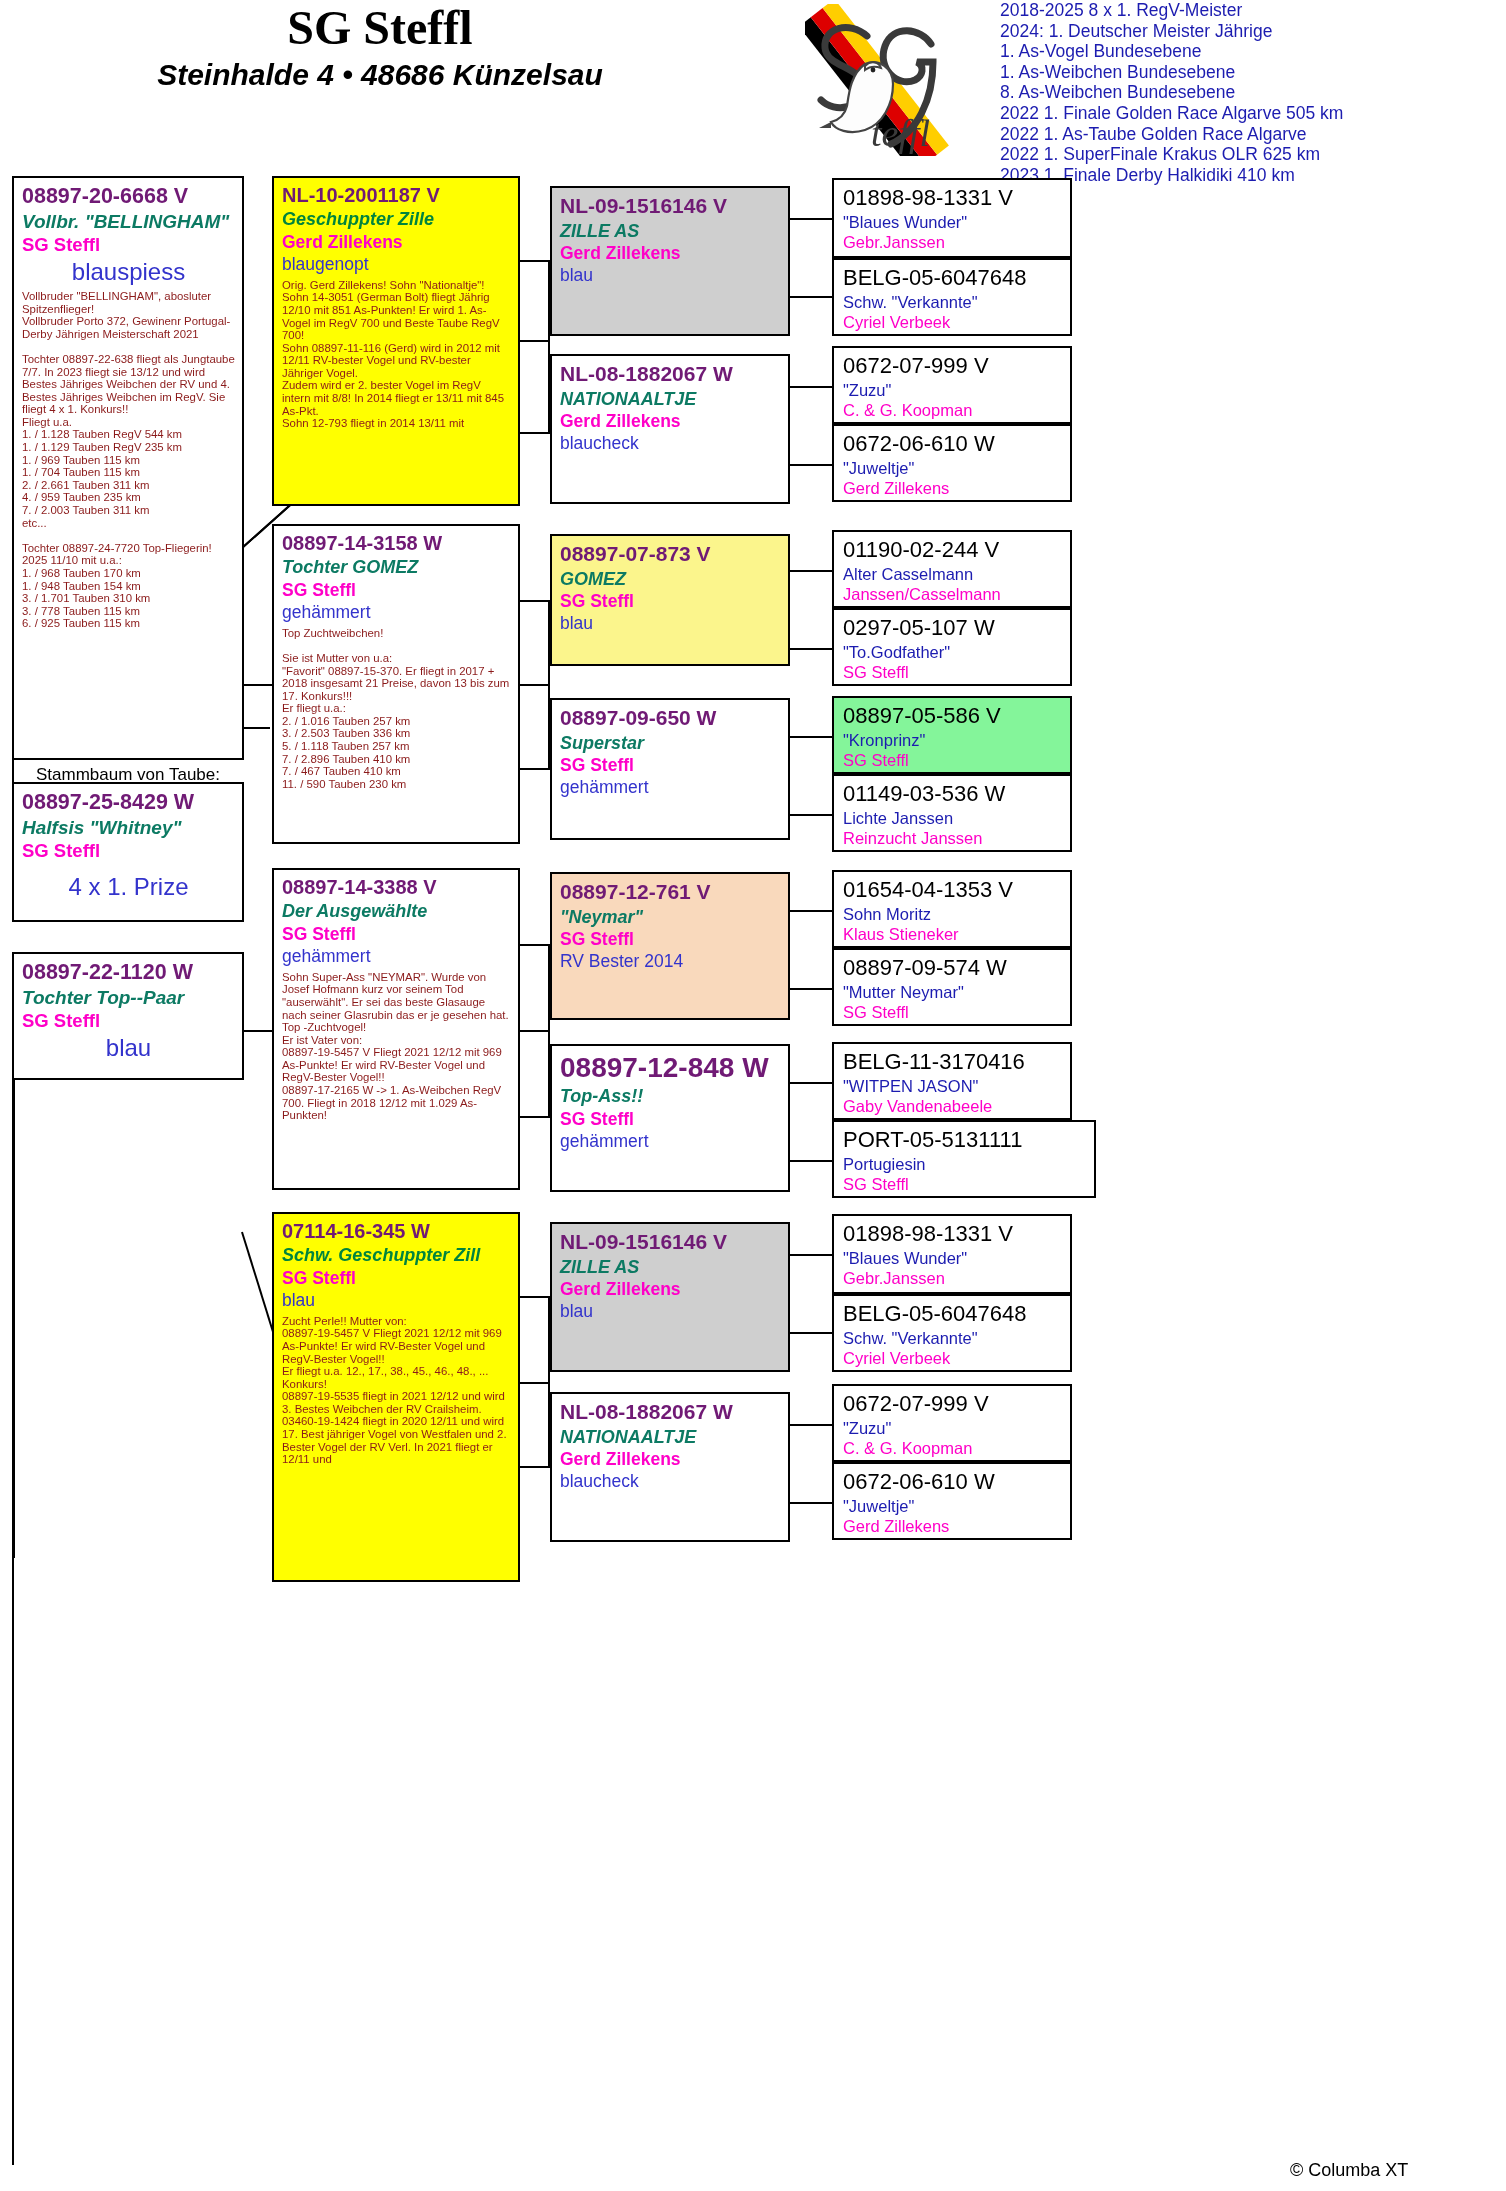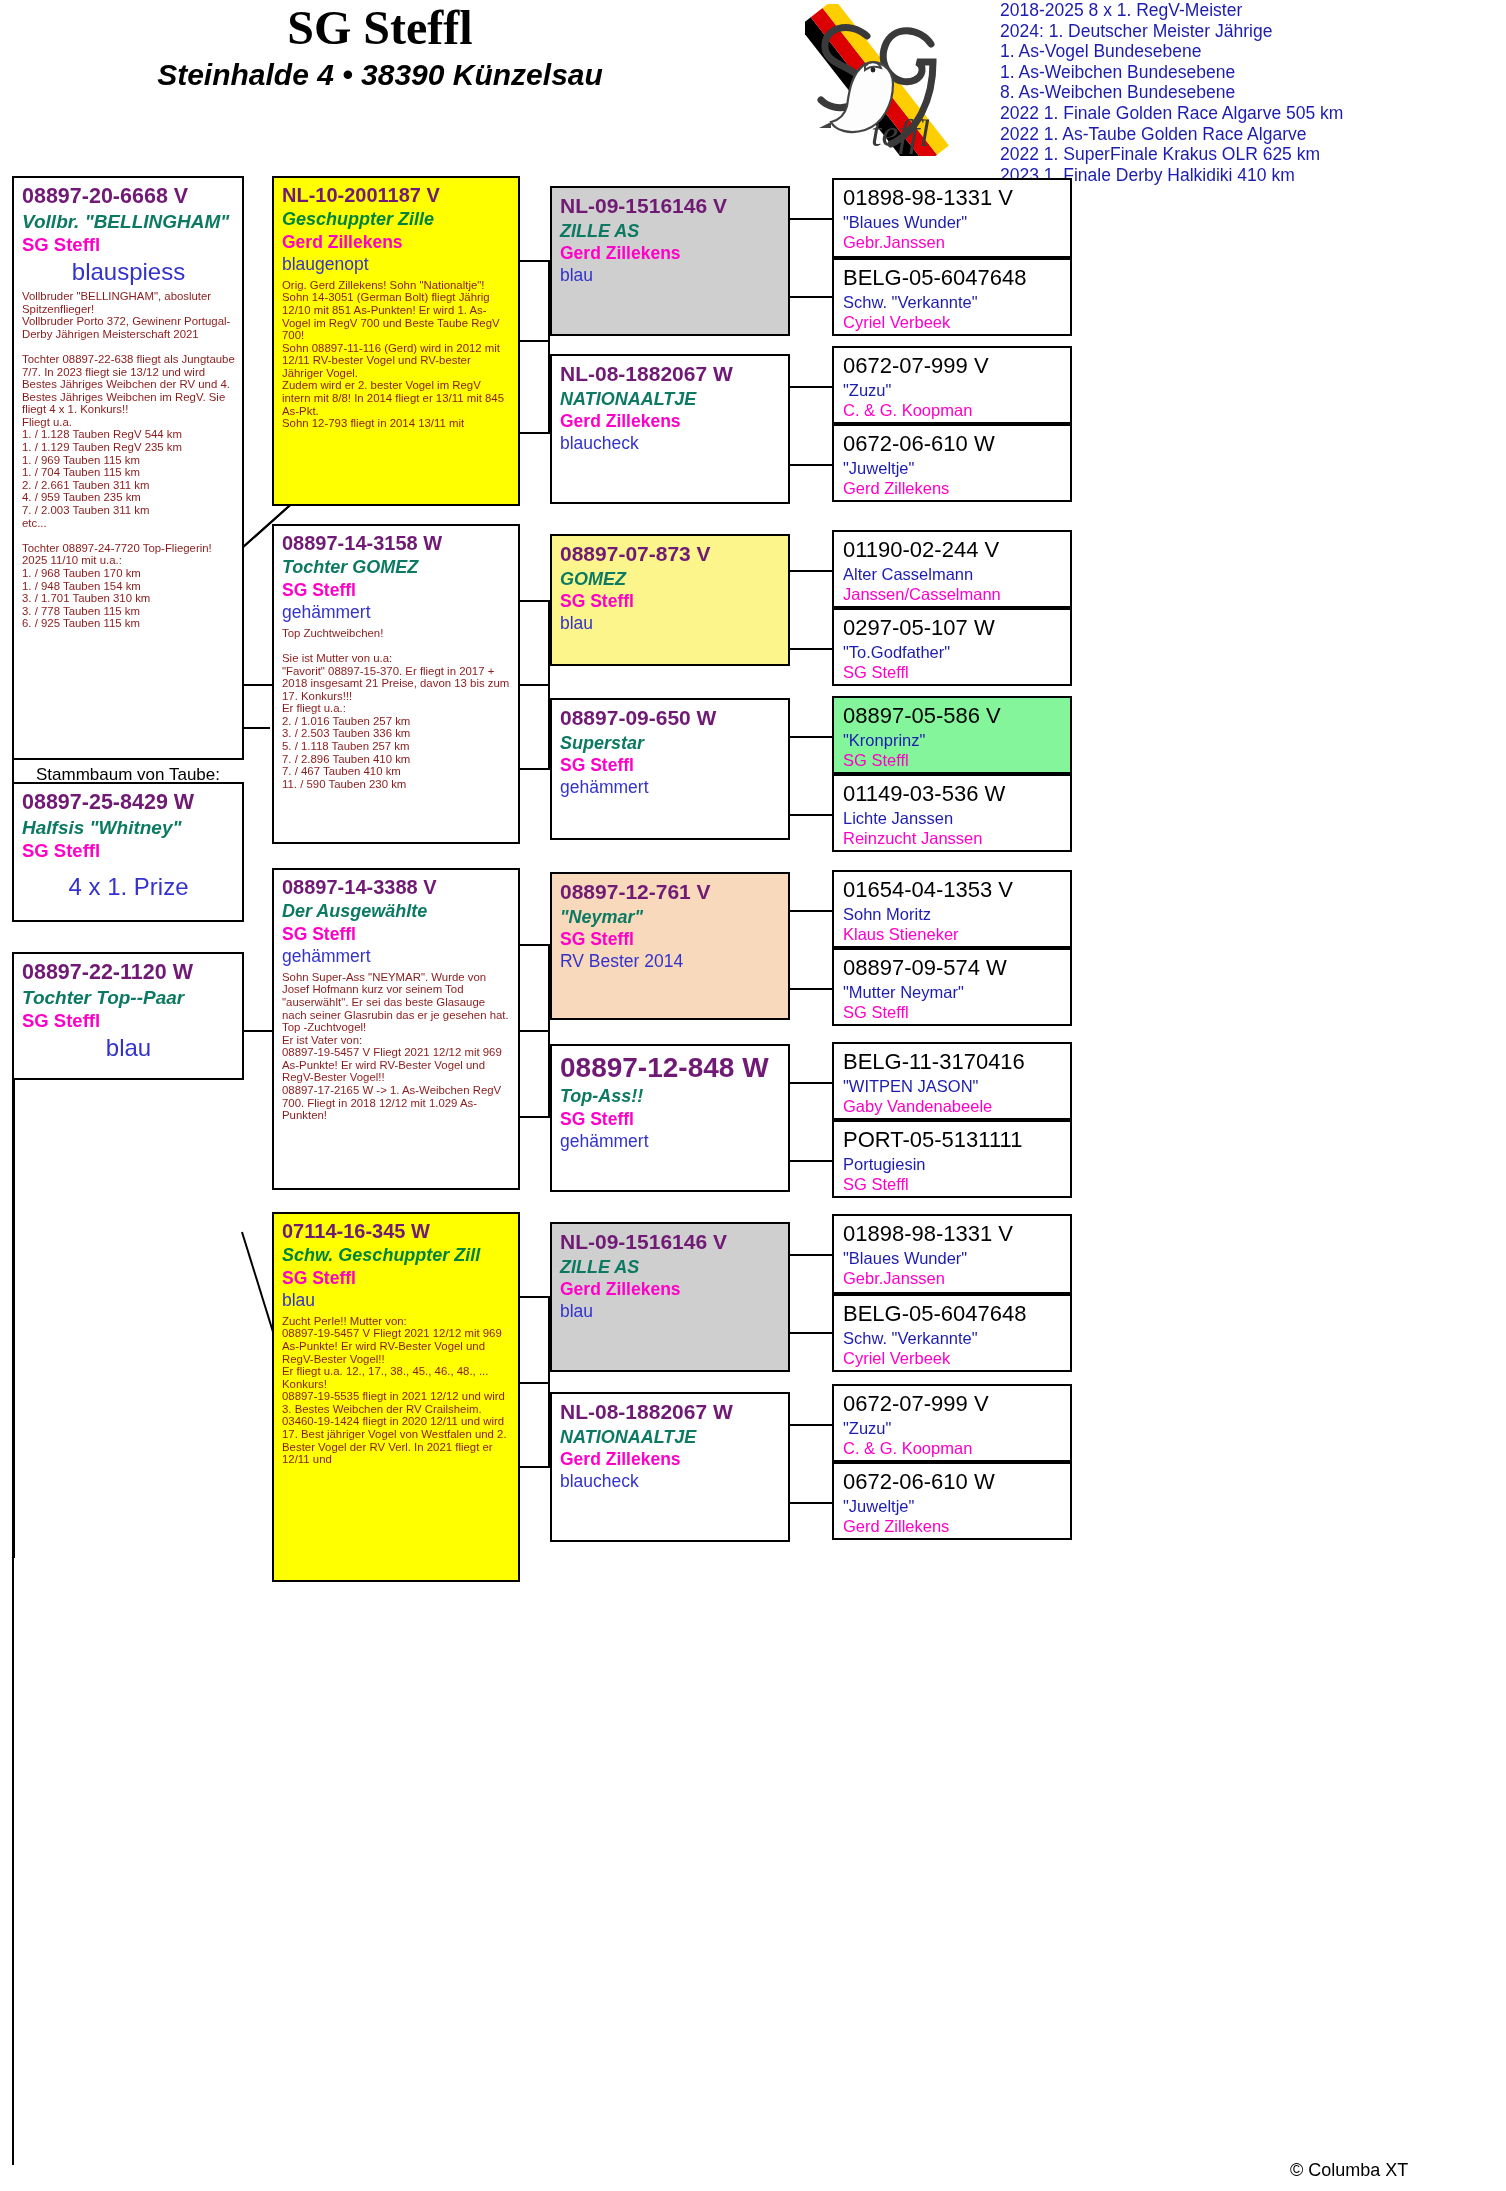--- a/index.html
+++ b/index.html
@@ -109,21 +109,21 @@
     font-size:18px; color:#000; white-space:nowrap;
   }
 </style>
 </head>
 <body>
 
 <div id="header">
 
   <div id="brand">
     <div class="b-title">SG Steffl</div>
-    <div class="b-addr">Steinhalde 4 • 38390 Künzelsau</div>
+    <div class="b-addr">Steinhalde 4 • 48686 Künzelsau</div>
   </div>
 
   <div id="logo">
     <svg width="150" height="152" viewBox="0 0 150 152" xmlns="http://www.w3.org/2000/svg">
 
       <g transform="rotate(-38 75 76)">
         <rect x="44" y="-16" width="15" height="186" fill="#000000"></rect>
         <rect x="59" y="-16" width="15" height="186" fill="#dd0000"></rect>
         <rect x="74" y="-16" width="15" height="186" fill="#ffce00"></rect>
       </g>
@@ -377,21 +377,21 @@
 <div class="box sm" style="left:832px; top:948px; width:240px; height:78px;">
   <div class="ring">08897-09-574 W</div>
   <div class="pname">"Mutter Neymar"</div>
   <div class="breeder">SG Steffl</div>
 </div>
 <div class="box sm" style="left:832px; top:1042px; width:240px; height:78px;">
   <div class="ring">BELG-11-3170416</div>
   <div class="pname">"WITPEN JASON"</div>
   <div class="breeder">Gaby Vandenabeele</div>
 </div>
-<div class="box sm" style="left:832px; top:1120px; width:240px; height:78px;">
+<div class="box sm" style="left:832px; top:1120px; width:264px; height:78px;">
   <div class="ring">PORT-05-5131111</div>
   <div class="pname">Portugiesin</div>
   <div class="breeder">SG Steffl</div>
 </div>
 
 <div class="box sm" style="left:832px; top:1214px; width:240px; height:80px;">
   <div class="ring">01898-98-1331 V</div>
   <div class="pname">"Blaues Wunder"</div>
   <div class="breeder">Gebr.Janssen</div>
 </div>

